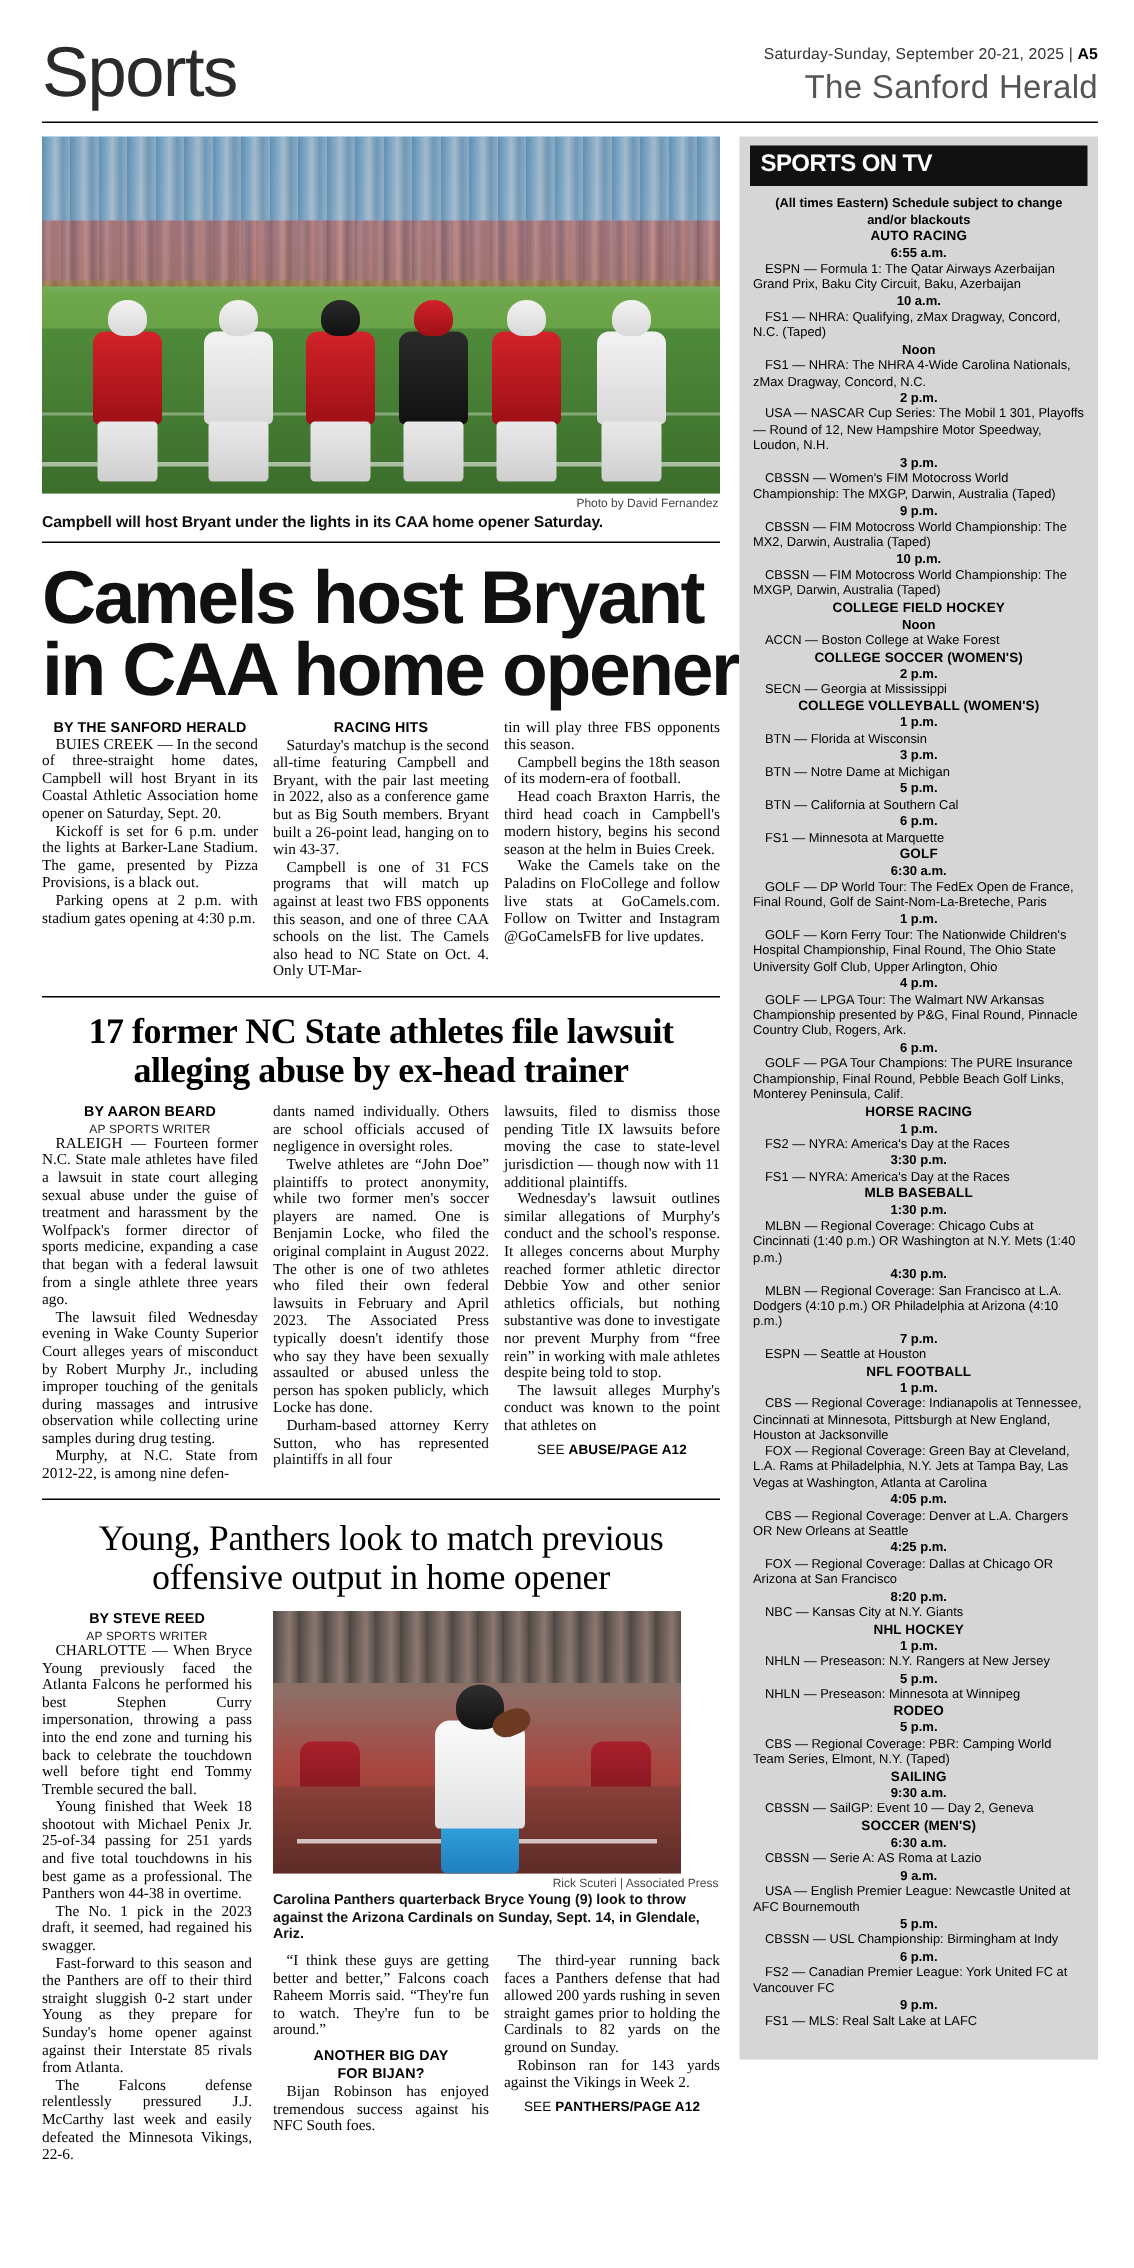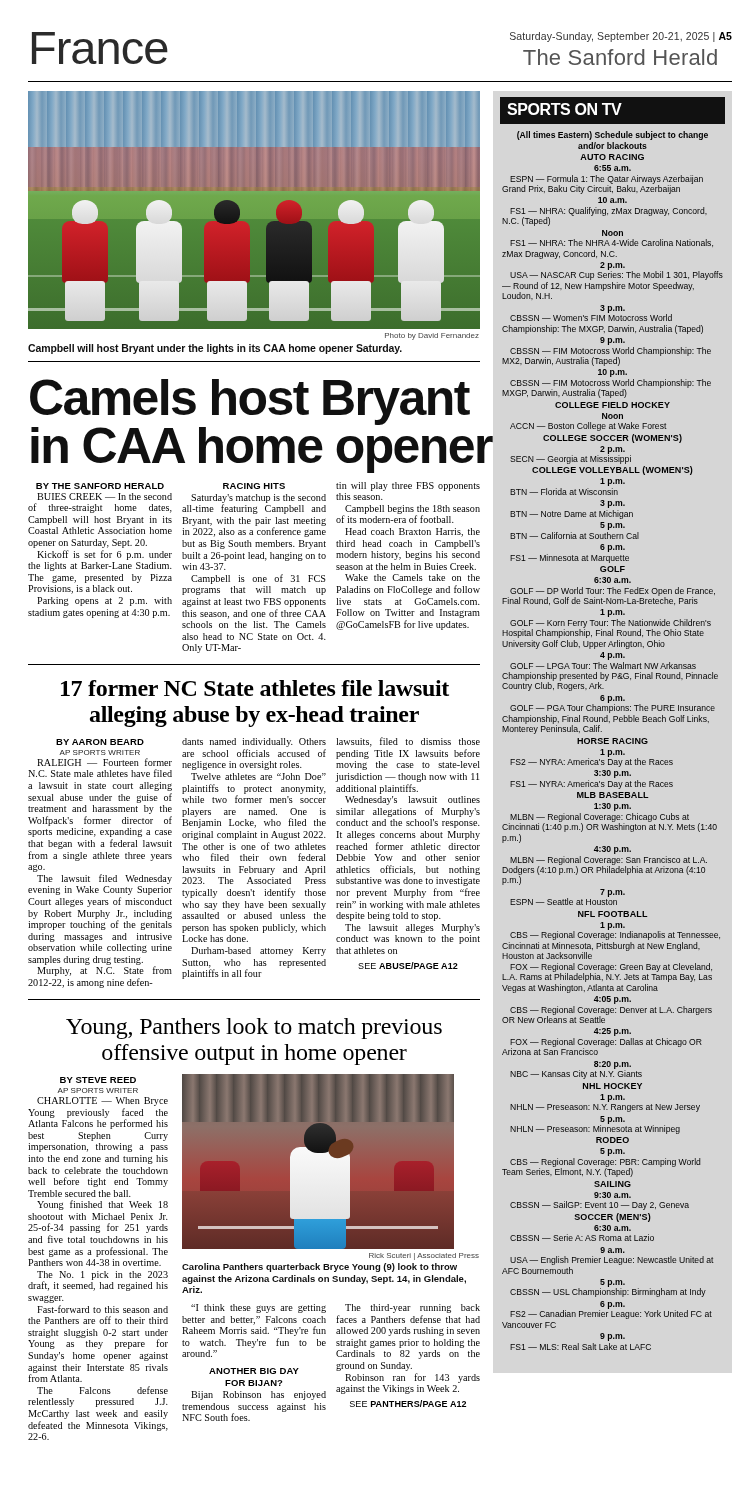--- a/index.html
+++ b/index.html
@@ -14,21 +14,21 @@
   
   .masthead { display: flex; align-items: flex-end; justify-content: space-between;
               padding: 26px 24px 4px 28px; }
   .masthead-left { font-family: "Liberation Sans", sans-serif; font-weight: 300;
                    font-size: 47px; line-height: .95; letter-spacing: -1px; color: #2b2b2b; }
   .masthead-right { text-align: right; }
   .mh-date { font-family: "Liberation Sans", sans-serif; font-size: 10.5px; color: #333;
              letter-spacing: .1px; margin-bottom: 3px; }
   .mh-date b { font-weight: bold; color: #000; }
   .mh-paper { font-family: "Liberation Sans", sans-serif; font-weight: 300; font-size: 22px;
-              color: #555; letter-spacing: .2px; text-align: center; }
+              color: #555; letter-spacing: .2px; }
   .mh-rule { height: 1px; background: #000; margin: 6px 24px 0 28px; }
 
   
   .body-wrap { display: flex; gap: 0; padding: 9px 24px 0 28px; }
   .left-col { width: 452px; }
   .gutter { width: 13px; }
   .right-col { width: 239px; }
 
   
   .lead-photo { width: 452px; height: 238px; position: relative; overflow: hidden;
@@ -124,21 +124,21 @@
              text-align: center; margin-top: 1px; }
   .tv-item { font-family: "Liberation Sans", sans-serif; font-size: 8.6px; line-height: 10.4px;
              text-indent: 8px; margin-top: .5px; }
 </style>
 </head>
 <body>
 
 <div class="page">
 
   <div class="masthead">
-    <div class="masthead-left">France</div>
+    <div class="masthead-left">Sports</div>
     <div class="masthead-right">
       <div class="mh-date"><span>Saturday-Sunday, September 20-21, 2025 | </span><b>A5</b></div>
       <div class="mh-paper">The Sanford Herald</div>
     </div>
   </div>
   <div class="mh-rule"></div>
 
   <div class="body-wrap">
 
     <div class="left-col">

